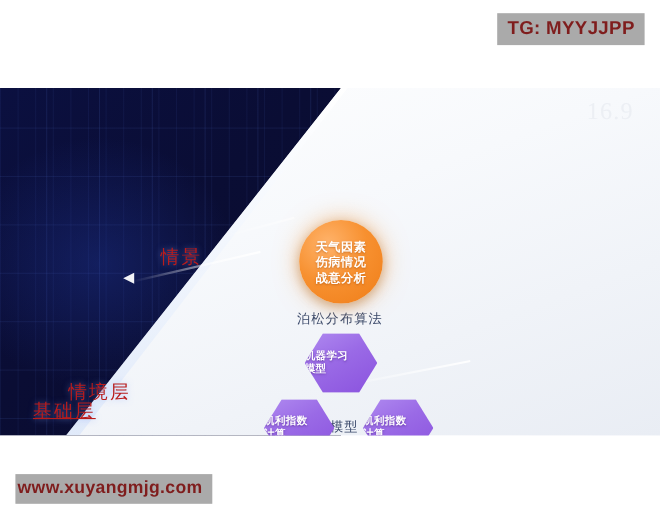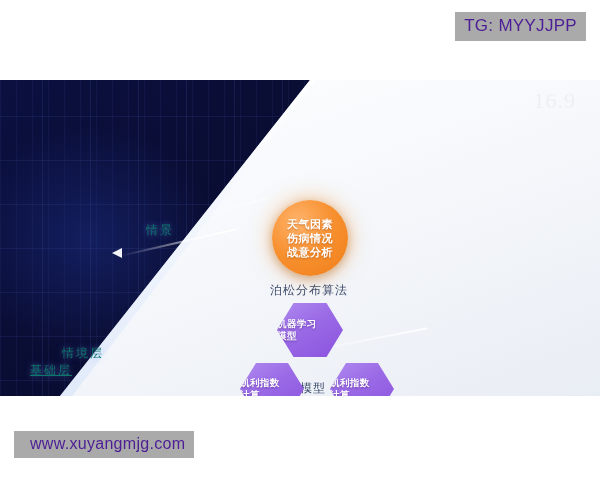--- a/index.html
+++ b/index.html
@@ -7,33 +7,34 @@
     width:600px;height:480px;
     background:#ffffff;
     font-family:"DejaVu Sans","Liberation Sans",sans-serif;
     overflow:hidden;
     position:relative;
   }
   
   .wm{
     position:absolute;
     background:#aaaaaa;
-    color:#4c1d95;
+    color:#7f1d1d;
     font-family:"Liberation Sans","DejaVu Sans",sans-serif;
     letter-spacing:.3px;
     white-space:nowrap;
+    font-weight:bold;
   }
   #wm-top{
     top:12px;right:14px;
     padding:4px 9px 5px 9px;
     font-size:17px;
   }
   #wm-bottom{
     left:14px;bottom:22px;
-    padding:4px 9px 5px 16px;
+    padding:4px 9px 5px 2px;
     font-size:16px;
   }
   
   #figure{
     position:absolute;
     left:0;top:80px;
     width:600px;height:316px;
     overflow:hidden;
     background:#f4f6fa;
   }
@@ -103,22 +104,22 @@
     position:absolute;
     right:24px;top:8px;
     font-size:22px;
     color:#eceff4;
     font-family:"Liberation Serif","DejaVu Serif",serif;
     letter-spacing:1px;
   }
   
   .layer-label{
     position:absolute;
-    color:#0f766e;
-    font-size:12px;
+    color:#b91c1c;
+    font-size:17px;
     letter-spacing:2px;
     text-shadow:0 0 6px rgba(120,160,255,.5);
     white-space:nowrap;
   }
   #layer-top{left:146px;top:142px;}
   #layer-mid{left:62px;top:232px;margin-top:33px;}
   #layer-base{left:30px;top:282px;text-decoration:underline;}
   
   #orange-node{
     position:absolute;

